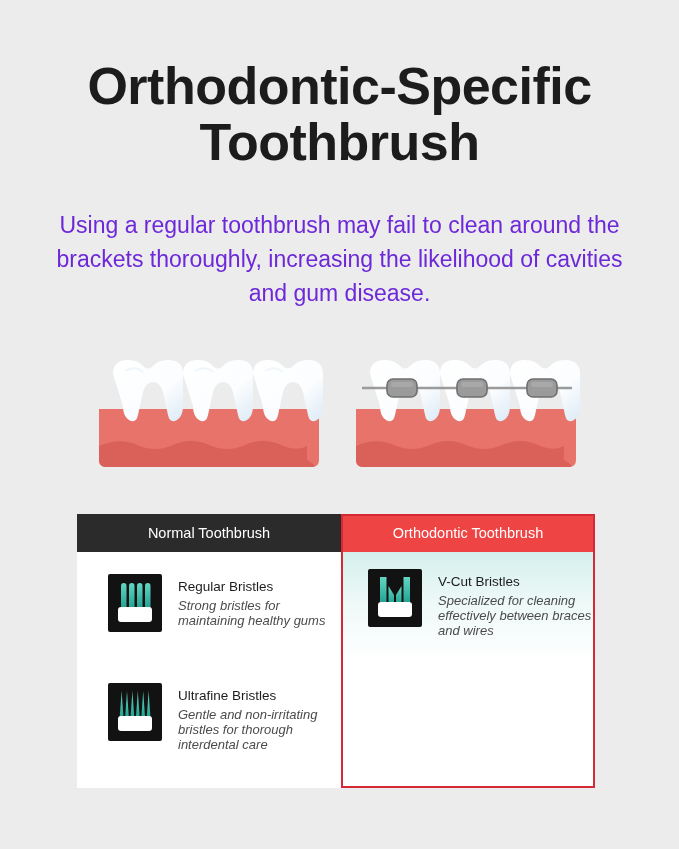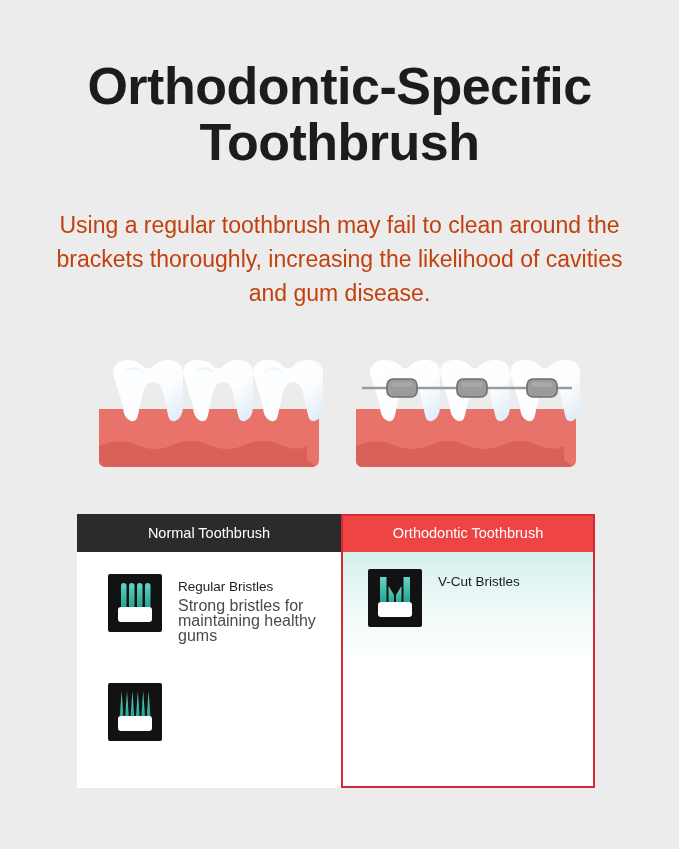--- a/index.html
+++ b/index.html
@@ -32,21 +32,21 @@
     letter-spacing: -0.5px;
   }
 
   .subtitle {
     position: absolute;
     left: 52px; top: 208px;
     width: 575px;
     text-align: center;
     font-size: 23px;
     line-height: 34px;
-    color: #c2410c;
+    color: #6d28d9;
   }
 
   
   .illus {
     position: absolute;
     top: 348px;
     width: 228px;
     height: 123px;
   }
   .illus.left  { left: 95px; }
@@ -138,24 +138,25 @@
   .icon-box svg { display: block; width: 54px; height: 58px; }
 
   .row-text { margin-left: 16px; padding-top: 4px; }
   .row-title {
     font-size: 13.5px;
     color: #1c1c1c;
     line-height: 17px;
     margin-bottom: 3px;
   }
   .row-desc {
-    font-size: 16px;
+    font-size: 13px;
     color: #4b4b4b;
     line-height: 15px;
     max-width: 168px;
+    font-style: italic;
   }
   .col-right .row-desc { max-width: 160px; }
 </style>
 </head>
 <body>
 
 <div id="page">
 
   <div class="title">Orthodontic-Specific Toothbrush</div>
   <div class="subtitle">Using a regular toothbrush may fail to clean around the brackets thoroughly, increasing the likelihood of cavities and gum disease.</div>
@@ -270,20 +271,24 @@
                 <path d="M13.6,8 L15.6,36 L11.6,36 Z"></path>
                 <path d="M19.0,8 L21.0,36 L17.0,36 Z"></path>
                 <path d="M24.4,8 L26.4,36 L22.4,36 Z"></path>
                 <path d="M29.8,8 L31.8,36 L27.8,36 Z"></path>
                 <path d="M35.2,8 L37.2,36 L33.2,36 Z"></path>
                 <path d="M40.6,8 L42.6,36 L38.6,36 Z"></path>
               </g>
               <rect x="10" y="33" width="34" height="15" rx="3" fill="#ffffff"></rect>
             </svg>
           </div>
+          <div class="row-text">
+            <div class="row-title">Ultrafine Bristles</div>
+            <div class="row-desc">Gentle and non-irritating bristles for thorough interdental care</div>
+          </div>
         </div>
 
       </div>
 
       <div class="col-right">
 
         <div class="row r1">
           <div class="icon-box">
             <svg viewBox="0 0 54 58" xmlns="http://www.w3.org/2000/svg">
               <defs>
@@ -296,20 +301,21 @@
                 <path d="M12,8 L18.5,8 L18.5,36 L12,36 Z"></path>
                 <path d="M20.5,17 L26,26 L26,36 L20.5,36 Z"></path>
                 <path d="M28,26 L33.5,17 L33.5,36 L28,36 Z"></path>
                 <path d="M35.5,8 L42,8 L42,36 L35.5,36 Z"></path>
               </g>
               <rect x="10" y="33" width="34" height="15" rx="3" fill="#ffffff"></rect>
             </svg>
           </div>
           <div class="row-text">
             <div class="row-title">V-Cut Bristles</div>
+            <div class="row-desc">Specialized for cleaning effectively between braces and wires</div>
           </div>
         </div>
 
       </div>
 
     </div>
 
     <div class="red-frame"></div>
   </div>
 

